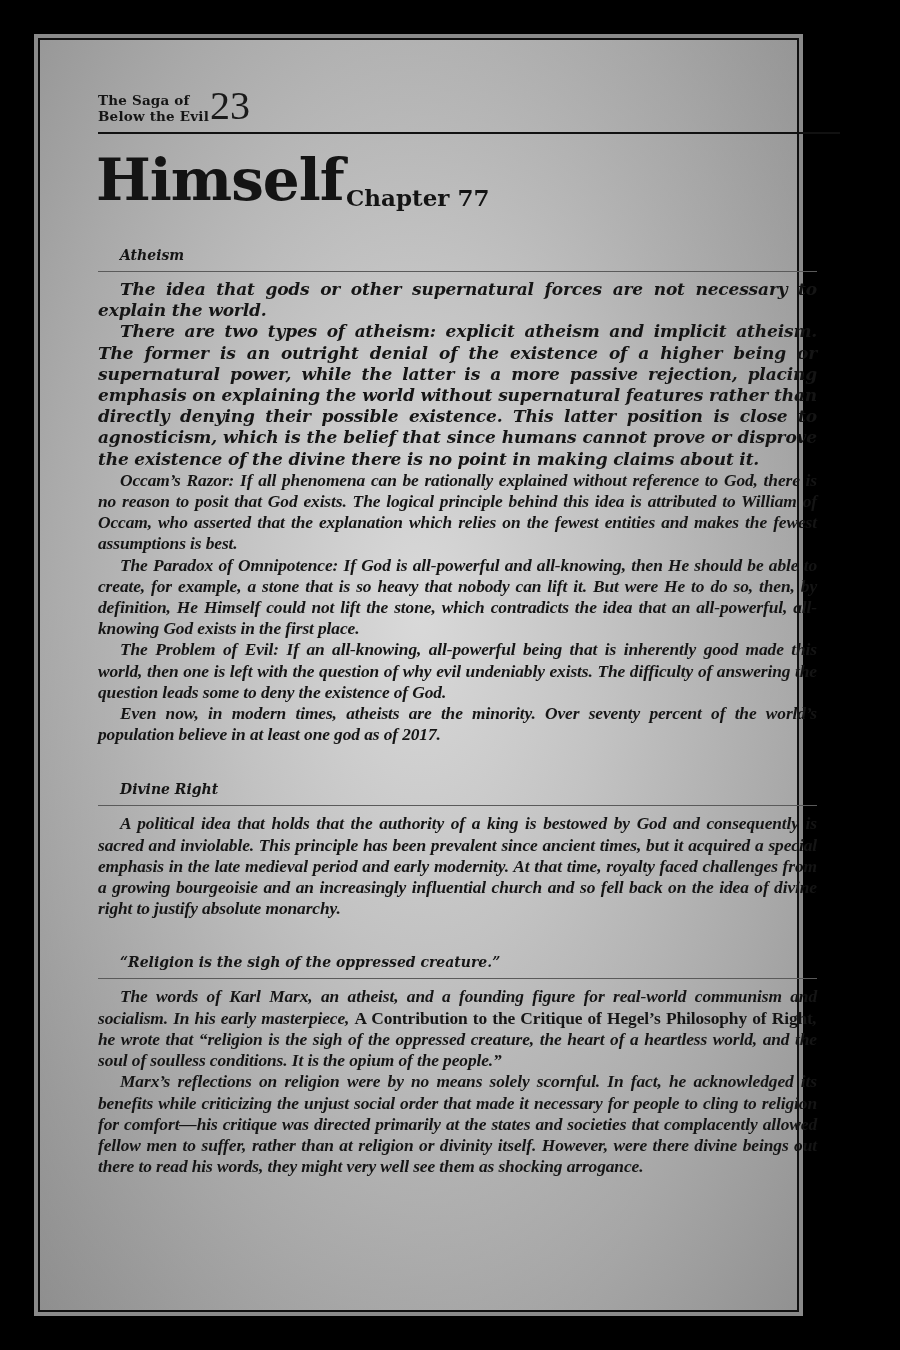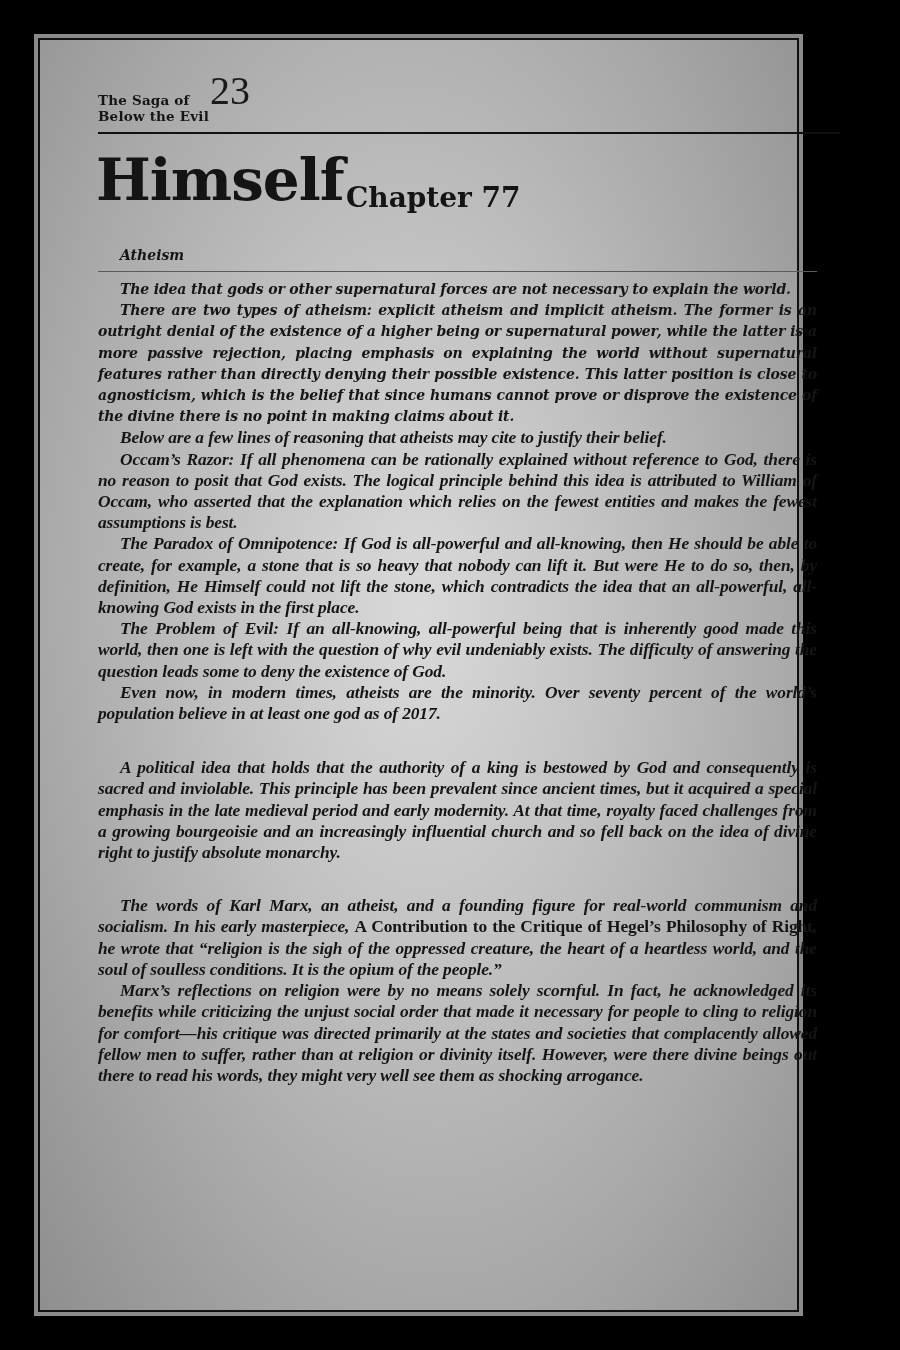--- a/index.html
+++ b/index.html
@@ -20,49 +20,49 @@
       radial-gradient(circle at 85% 20%, rgba(110,110,110,0.3) 0%, rgba(0,0,0,0) 35%),
       #a8a8a8;
     box-sizing: border-box;
   }
   .header-series {
     position: absolute; left: 58px; top: 52px;
     font-family: "DejaVu Serif", serif; font-weight: bold; font-size: 13.5px; line-height: 16px;
     color: #151515; letter-spacing: 0.2px;
   }
   .header-vol {
-    position: absolute; left: 170px; top: 29px;
+    position: absolute; left: 170px; top: 44px;
     font-family: "Liberation Serif", serif; font-size: 40px; line-height: 44px; color: #1a1a1a;
   }
   .header-rule {
     position: absolute; left: 58px; top: 92px; width: 742px; height: 2px; background: #111;
   }
   .title {
     position: absolute; left: 56px; top: 100px;
     font-family: "DejaVu Serif", serif; font-weight: bold; font-size: 58px; line-height: 80px;
     color: #141414; letter-spacing: -1px;
   }
   .chapter {
     position: absolute; left: 306px; top: 144px;
-    font-family: "DejaVu Serif", serif; font-weight: bold; font-size: 28px; line-height: 28px; color: #141414;
+    font-family: "DejaVu Serif", serif; font-weight: bold; font-size: 23px; line-height: 28px; color: #141414;
   }
   .content {
     position: absolute; left: 58px; top: 204px; width: 719px;
     color: #151515;
   }
   .entry { margin: 0; }
   .entry-heading {
     font-family: "DejaVu Serif", serif; font-style: italic; font-weight: bold;
     font-size: 14px; line-height: 22px; padding-left: 22px; height: 22px;
     border-bottom: 1px solid #5a5a5a; padding-bottom: 5px;
     margin-bottom: 7px;
   }
   .para {
     font-family: "DejaVu Serif", serif; font-style: italic; font-weight: bold;
-    font-size: 14px; line-height: 21.2px; text-align: justify; text-indent: 22px;
+    font-size: 17px; line-height: 21.2px; text-align: justify; text-indent: 22px;
     margin: 0; letter-spacing: -0.15px;
   }
   .para.narrow { font-family: "Liberation Serif", serif; font-size: 17.4px; letter-spacing: -0.1px; }
   .upright { font-style: normal; }
   .gap1 { height: 33px; }
   .gap2 { height: 32px; }
 </style>
 </head>
 <body>
 
@@ -78,35 +78,36 @@
 
     <div class="title">Himself</div>
     <div class="chapter">Chapter 77</div>
 
     <div class="content">
 
       <section class="entry">
         <div class="entry-heading">Atheism</div>
         <p class="para">The idea that gods or other supernatural forces are not necessary to explain the world.</p>
         <p class="para">There are two types of atheism: explicit atheism and implicit atheism. The former is an outright denial of the existence of a higher being or supernatural power, while the latter is a more passive rejection, placing emphasis on explaining the world without supernatural features rather than directly denying their possible existence. This latter position is close to agnosticism, which is the belief that since humans cannot prove or disprove the existence of the divine there is no point in making claims about it.</p>
-        <p class="para narrow">Below are a few lines of reasoning that atheists may cite to justify their belief.</p>
         <p class="para narrow">Occam’s Razor: If all phenomena can be rationally explained without reference to God, there is no reason to posit that God exists. The logical principle behind this idea is attributed to William of Occam, who asserted that the explanation which relies on the fewest entities and makes the fewest assumptions is best.</p>
         <p class="para narrow">The Paradox of Omnipotence: If God is all-powerful and all-knowing, then He should be able to create, for example, a stone that is so heavy that nobody can lift it. But were He to do so, then, by definition, He Himself could not lift the stone, which contradicts the idea that an all-powerful, all-knowing God exists in the first place.</p>
         <p class="para narrow">The Problem of Evil: If an all-knowing, all-powerful being that is inherently good made this world, then one is left with the question of why evil undeniably exists. The difficulty of answering the question leads some to deny the existence of God.</p>
         <p class="para narrow">Even now, in modern times, atheists are the minority. Over seventy percent of the world’s population believe in at least one god as of 2017.</p>
       </section>
 
       <div class="gap1"></div>
 
       <section class="entry">
+        <div class="entry-heading">Divine Right</div>
         <p class="para narrow">A political idea that holds that the authority of a king is bestowed by God and consequently is sacred and inviolable. This principle has been prevalent since ancient times, but it acquired a special emphasis in the late medieval period and early modernity. At that time, royalty faced challenges from a growing bourgeoisie and an increasingly influential church and so fell back on the idea of divine right to justify absolute monarchy.</p>
       </section>
 
       <div class="gap2"></div>
 
       <section class="entry">
+        <div class="entry-heading">“Religion is the sigh of the oppressed creature.”</div>
         <p class="para narrow"><span>The words of Karl Marx, an atheist, and a founding figure for real-world communism and socialism. In his early masterpiece, </span><span class="upright">A Contribution to the Critique of Hegel’s Philosophy of Right</span><span>, he wrote that “religion is the sigh of the oppressed creature, the heart of a heartless world, and the soul of soulless conditions. It is the opium of the people.”</span></p>
         <p class="para narrow">Marx’s reflections on religion were by no means solely scornful. In fact, he acknowledged its benefits while criticizing the unjust social order that made it necessary for people to cling to religion for comfort—his critique was directed primarily at the states and societies that complacently allowed fellow men to suffer, rather than at religion or divinity itself. However, were there divine beings out there to read his words, they might very well see them as shocking arrogance.</p>
       </section>
 
     </div>
   </div>
 </div>
 
 </body></html>

